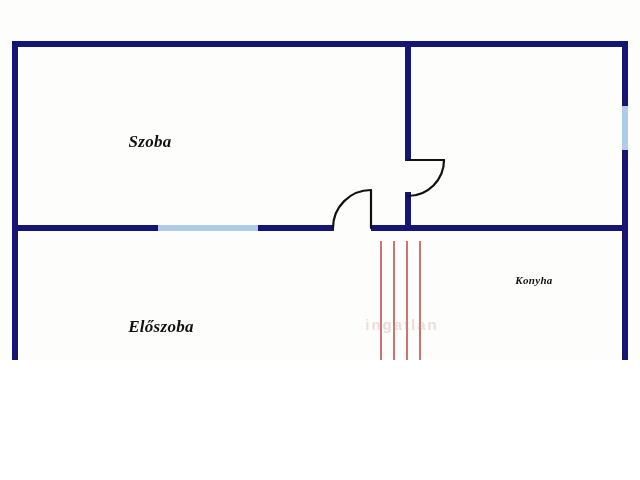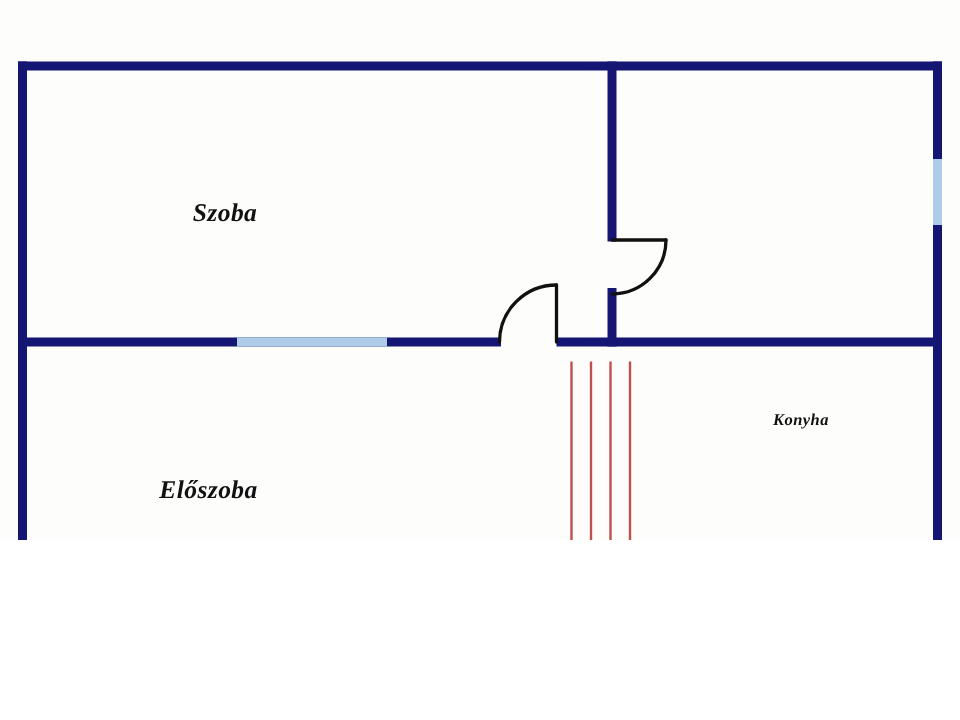--- a/index.html
+++ b/index.html
@@ -105,18 +105,19 @@
     </g>
 
     <g id="entry-arrow-group">
       <path d="M 344 414 L 352 425 L 347.5 425 L 347.5 434 L 340.5 434 L 340.5 425 L 336 425 Z" fill="#cc0000"></path>
     </g>
   </svg>
 
   <div class="room-label" style="left:150px; top:142px; font-size:17px;">Szoba</div>
 
 
-  <div class="room-label" style="left:139px; top:327px; font-size:17px;">Előszoba</div>
+  <div class="room-label" style="left:161px; top:327px; font-size:17px;">Előszoba</div>
 
   <div class="room-label" style="left:534px; top:280px; font-size:11px;">Konyha</div>
 
+  <div class="wm" style="left:402px; top:324px; font-size:15px;">ingatlan</div>
 
 </div>
 
 </body></html>

